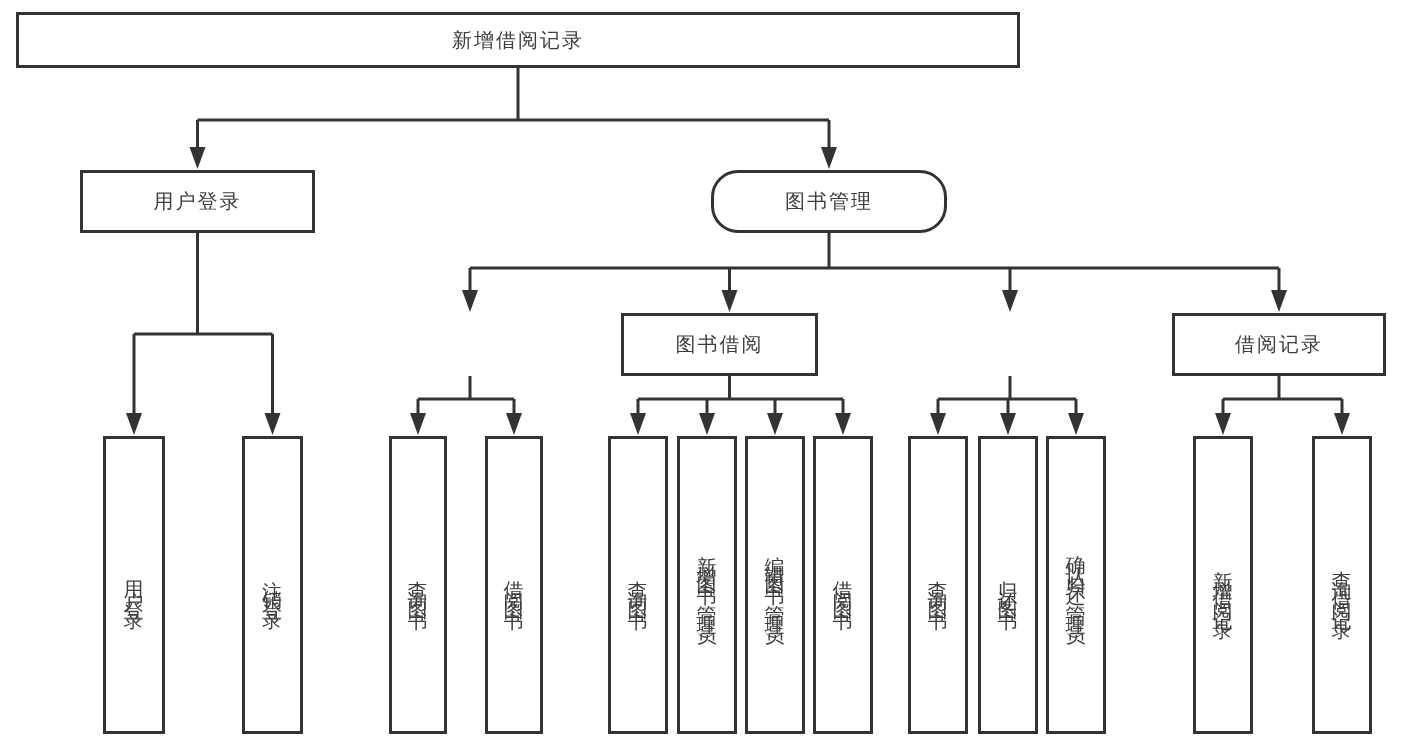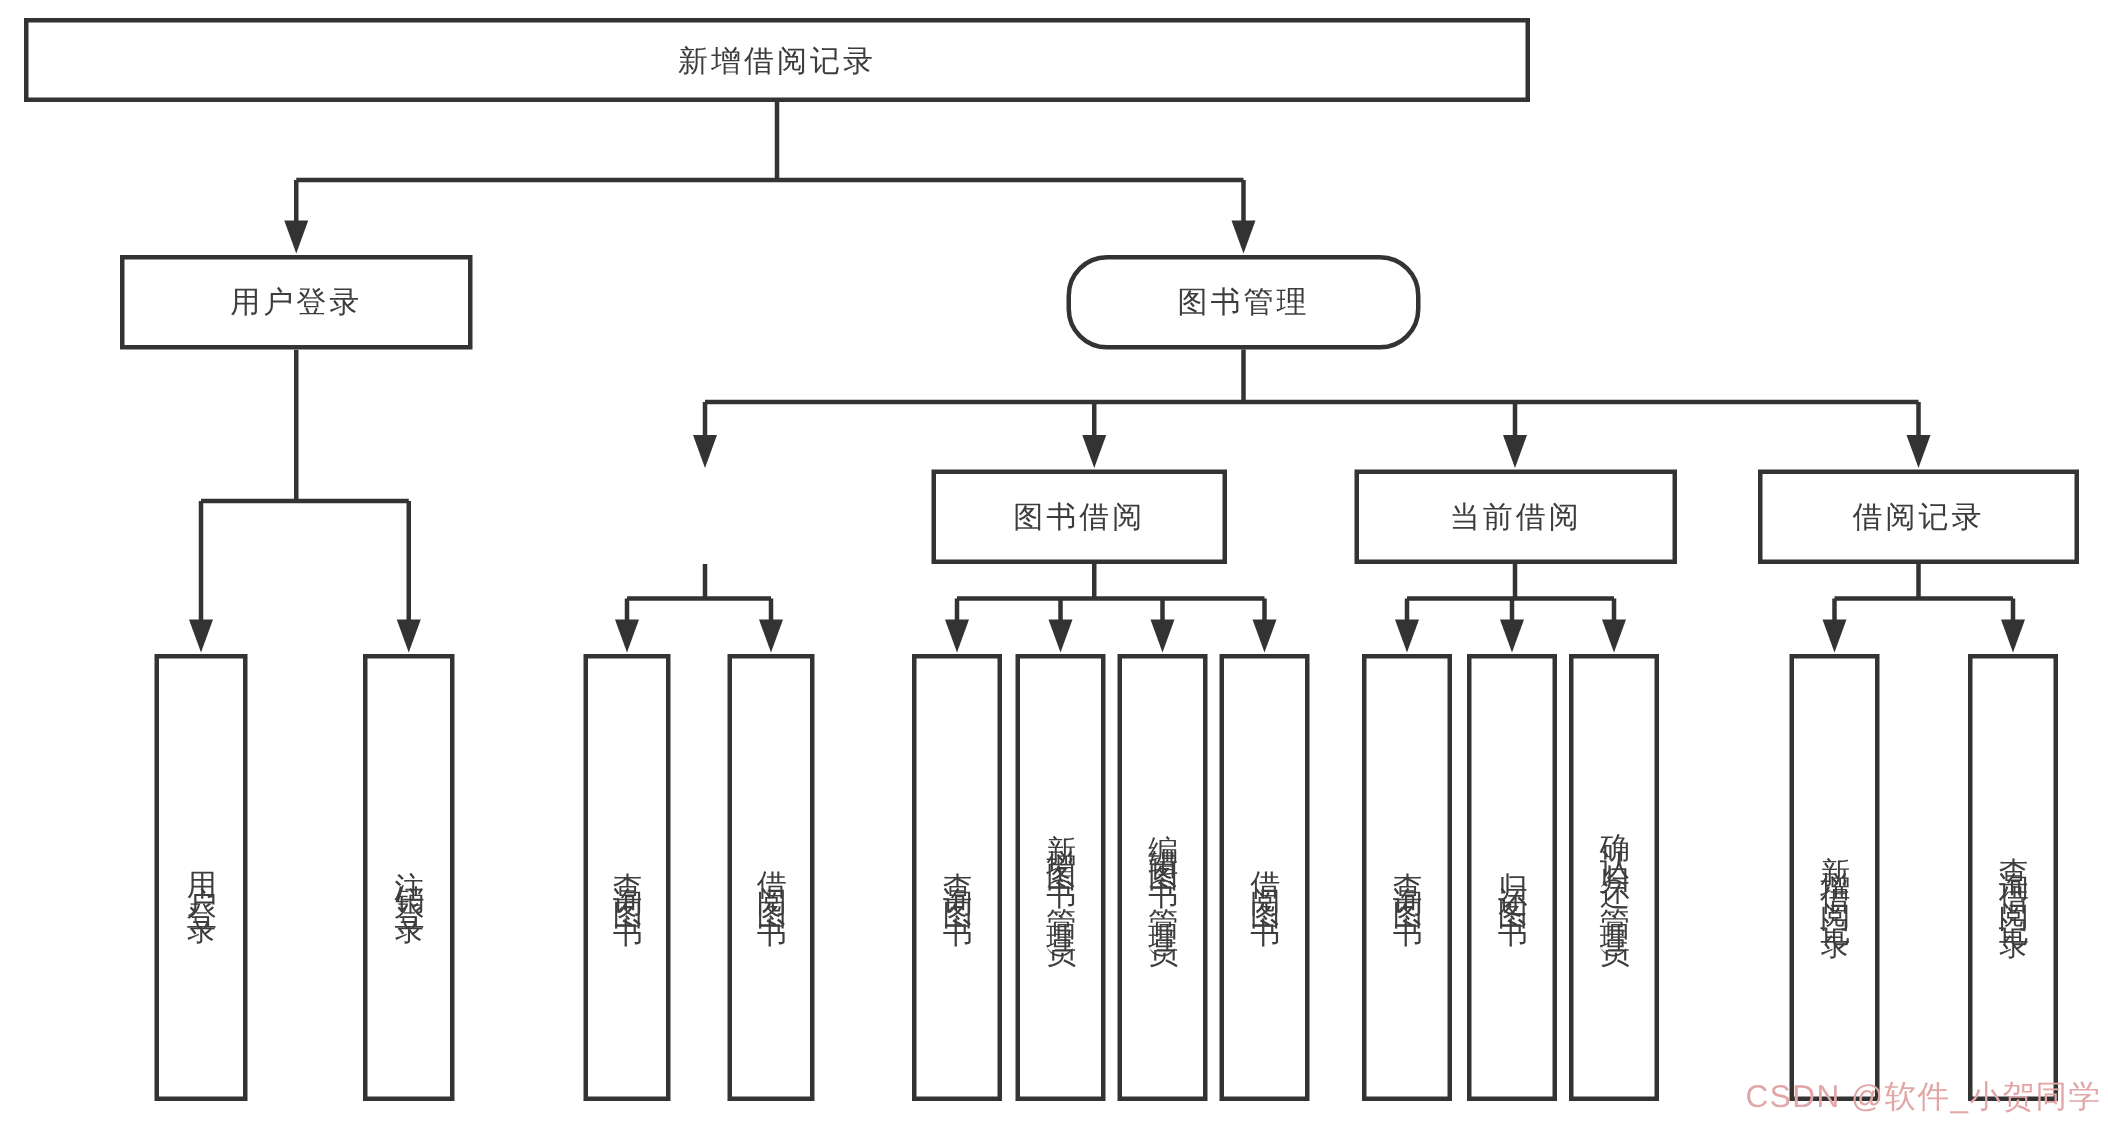--- a/index.html
+++ b/index.html
@@ -108,23 +108,20 @@
   <div class="node h" style="left:80px; top:170px; width:235px;">
     <span>用户登录</span>
   </div>
   <div class="node h" style="left:711px; top:170px; width:236px;border-radius:27px;">
     <span>图书管理</span>
   </div>
 
   <div class="node h" style="left:621px; top:313px; width:197px;">
     <span>图书借阅</span>
   </div>
-  <div class="node h" style="left:903px; top:313px; width:215px;">
-    <span>当前借阅</span>
-  </div>
   <div class="node h" style="left:1172px; top:313px; width:214px;">
     <span>借阅记录</span>
   </div>
 
   <div class="node leaf" style="left:103px; width:62px;">
     <span class="vtext">用户登录</span>
   </div>
   <div class="node leaf" style="left:242px; width:61px;">
     <span class="vtext">注销登录</span>
   </div>
@@ -159,15 +156,14 @@
     <span class="vtext">确认归还（管理员）</span>
   </div>
 
   <div class="node leaf" style="left:1193px; width:60px;">
     <span class="vtext">新增借阅记录</span>
   </div>
   <div class="node leaf" style="left:1312px; width:60px;">
     <span class="vtext">查询借阅记录</span>
   </div>
 
-  <div class="watermark">CSDN @软件_小贺同学</div>
 
 </div>
 
 </body></html>

